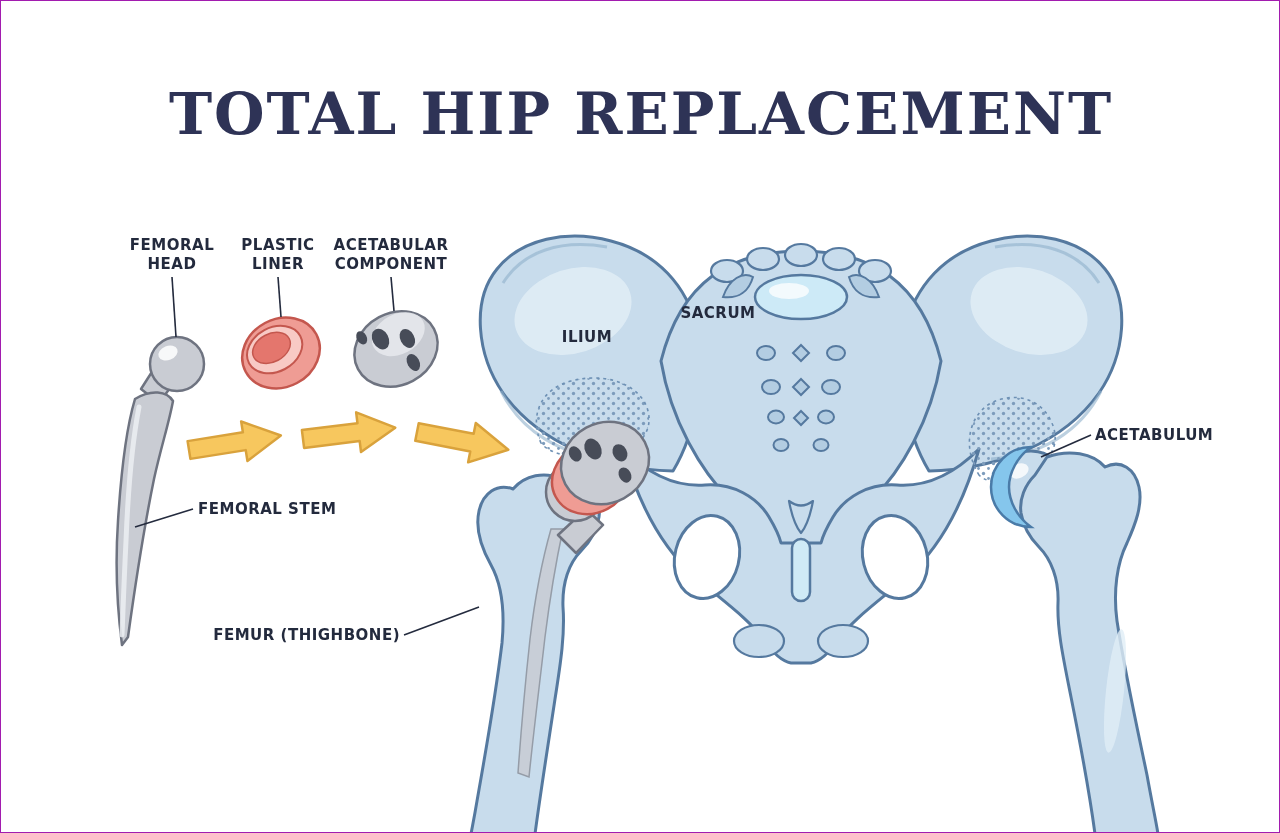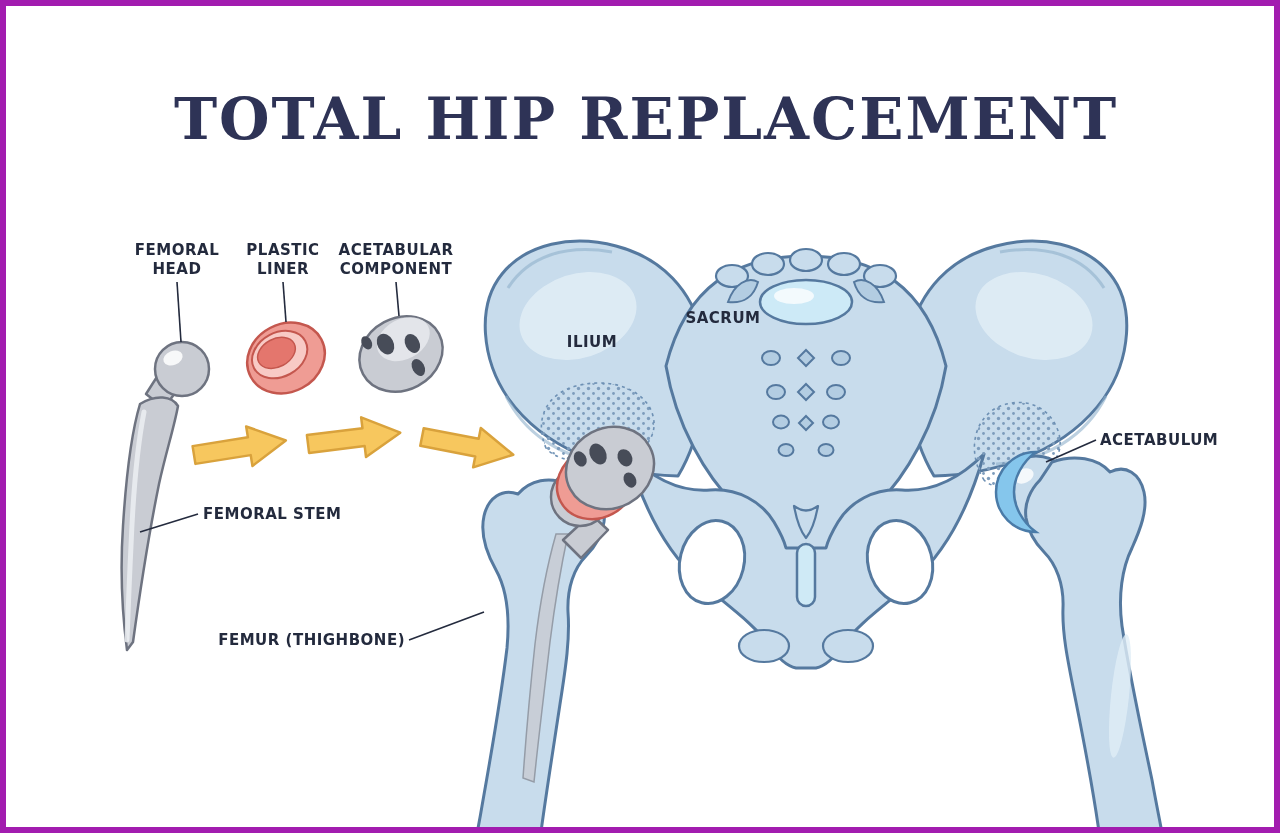--- a/index.html
+++ b/index.html
@@ -1,20 +1,20 @@
 <!DOCTYPE html>
 <html><head>
 <meta charset="utf-8">
 <style>
   html,body{margin:0;padding:0;background:#ffffff;}
   .canvas{
     position:relative;
     width:1280px;height:833px;
     background:#ffffff;
-    border:6px solid #a21caf;
+    border:1px solid #a21caf;
     box-sizing:border-box;
     font-family:"DejaVu Sans",sans-serif;
     overflow:hidden;
   }
   svg{position:absolute;left:0;top:0;}
   .title-text{
     font-family:"DejaVu Serif","Liberation Serif",serif;
     font-weight:700;font-size:58px;letter-spacing:2px;
     fill:#2e3356;
   }

